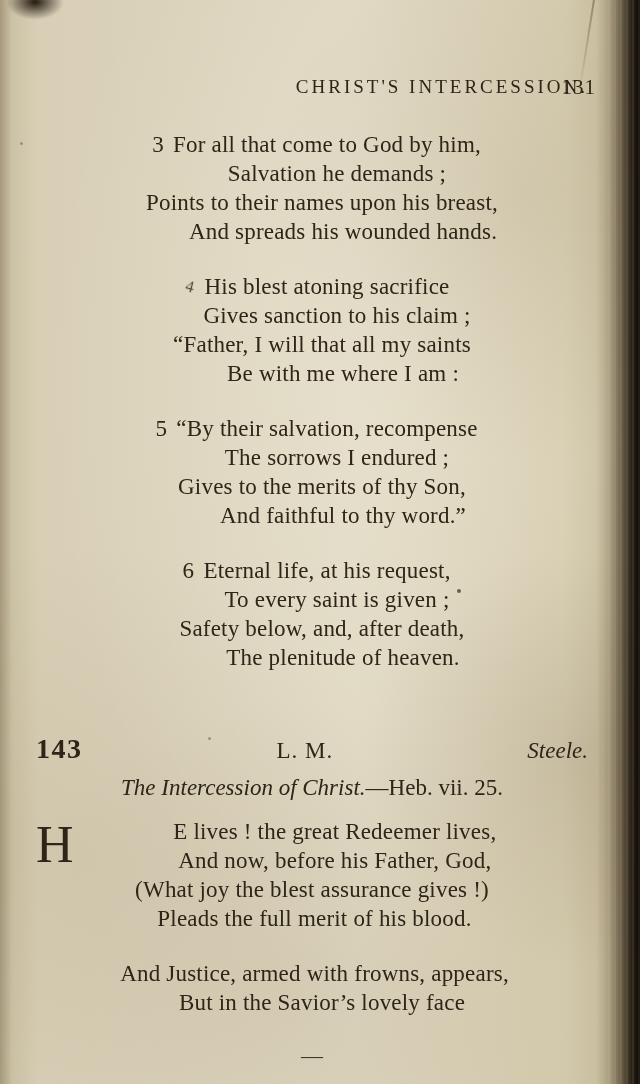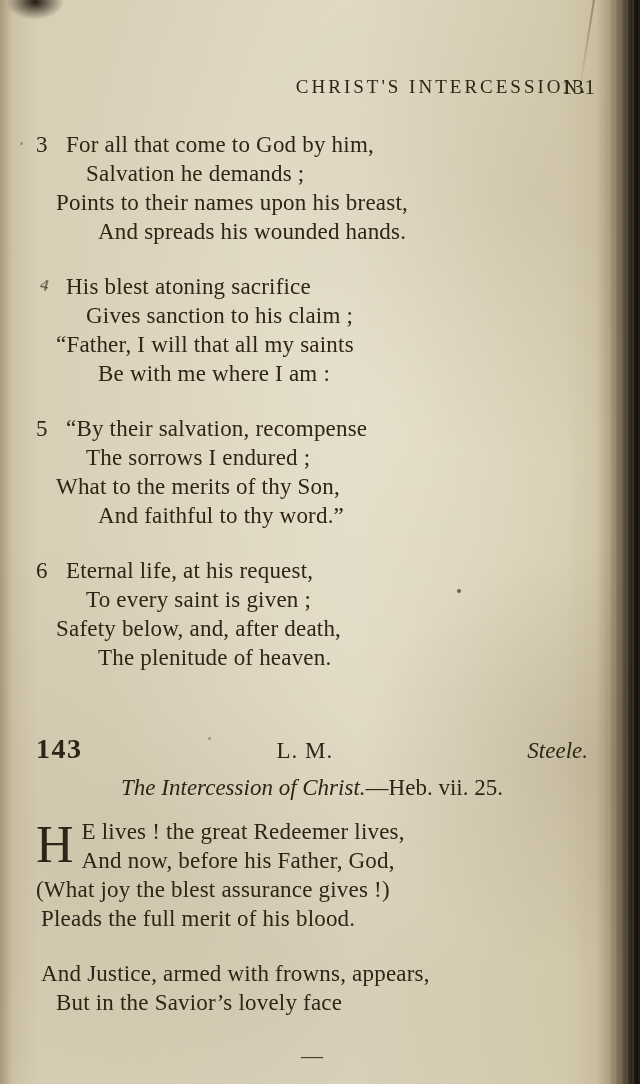--- a/index.html
+++ b/index.html
@@ -43,21 +43,21 @@
   .speck{position:absolute;border-radius:50%;background:rgba(45,33,20,0.65);}
   .speck.s1{left:457px;top:589px;width:4px;height:4px;}
   .speck.s2{left:20px;top:142px;width:3px;height:3px;opacity:.5;}
   .speck.s3{left:208px;top:737px;width:3px;height:3px;opacity:.55;}
 
   .content{position:absolute;left:36px;right:52px;top:76px;}
 
   .running-head{position:relative;text-align:right;font-size:19px;letter-spacing:3px;margin-bottom:32px;white-space:nowrap;font-family:Liberation Serif, serif;}
   .running-head .page-num{position:absolute;right:-8px;top:-1px;letter-spacing:1px;font-size:21px;}
 
-  .verse{margin:0 0 26px 0;}
+  .verse{margin:0 0 26px 0;text-align:center;}
   .verse::after{content:"";display:block;clear:both;}
   .line{margin:0;font-size:23px;line-height:29px;letter-spacing:0.2px;}
   .vnum{display:inline-block;width:30px;}
   .vnum.smudge{filter:blur(1.1px);transform:rotate(14deg) scale(0.72);opacity:.8;}
   .ml5{margin-left:5px;}
   .ml20{margin-left:20px;}
   .ml22{margin-left:22px;}
   .ml50{margin-left:50px;}
   .ml62{margin-left:62px;}
 
@@ -102,21 +102,21 @@
   <div class="verse">
     <p class="line"><span class="vnum smudge">4</span><span>His blest atoning sacrifice</span></p>
     <p class="line ml50">Gives sanction to his claim ;</p>
     <p class="line ml20">“Father, I will that all my saints</p>
     <p class="line ml62">Be with me where I am :</p>
   </div>
 
   <div class="verse">
     <p class="line"><span class="vnum">5</span><span>“By their salvation, recompense</span></p>
     <p class="line ml50">The sorrows I endured ;</p>
-    <p class="line ml20">What to the merits of thy Son,</p>
+    <p class="line ml20">Gives to the merits of thy Son,</p>
     <p class="line ml62">And faithful to thy word.”</p>
   </div>
 
   <div class="verse">
     <p class="line"><span class="vnum">6</span><span>Eternal life, at his request,</span></p>
     <p class="line ml50">To every saint is given ;</p>
     <p class="line ml20">Safety below, and, after death,</p>
     <p class="line ml62">The plenitude of heaven.</p>
   </div>
 

